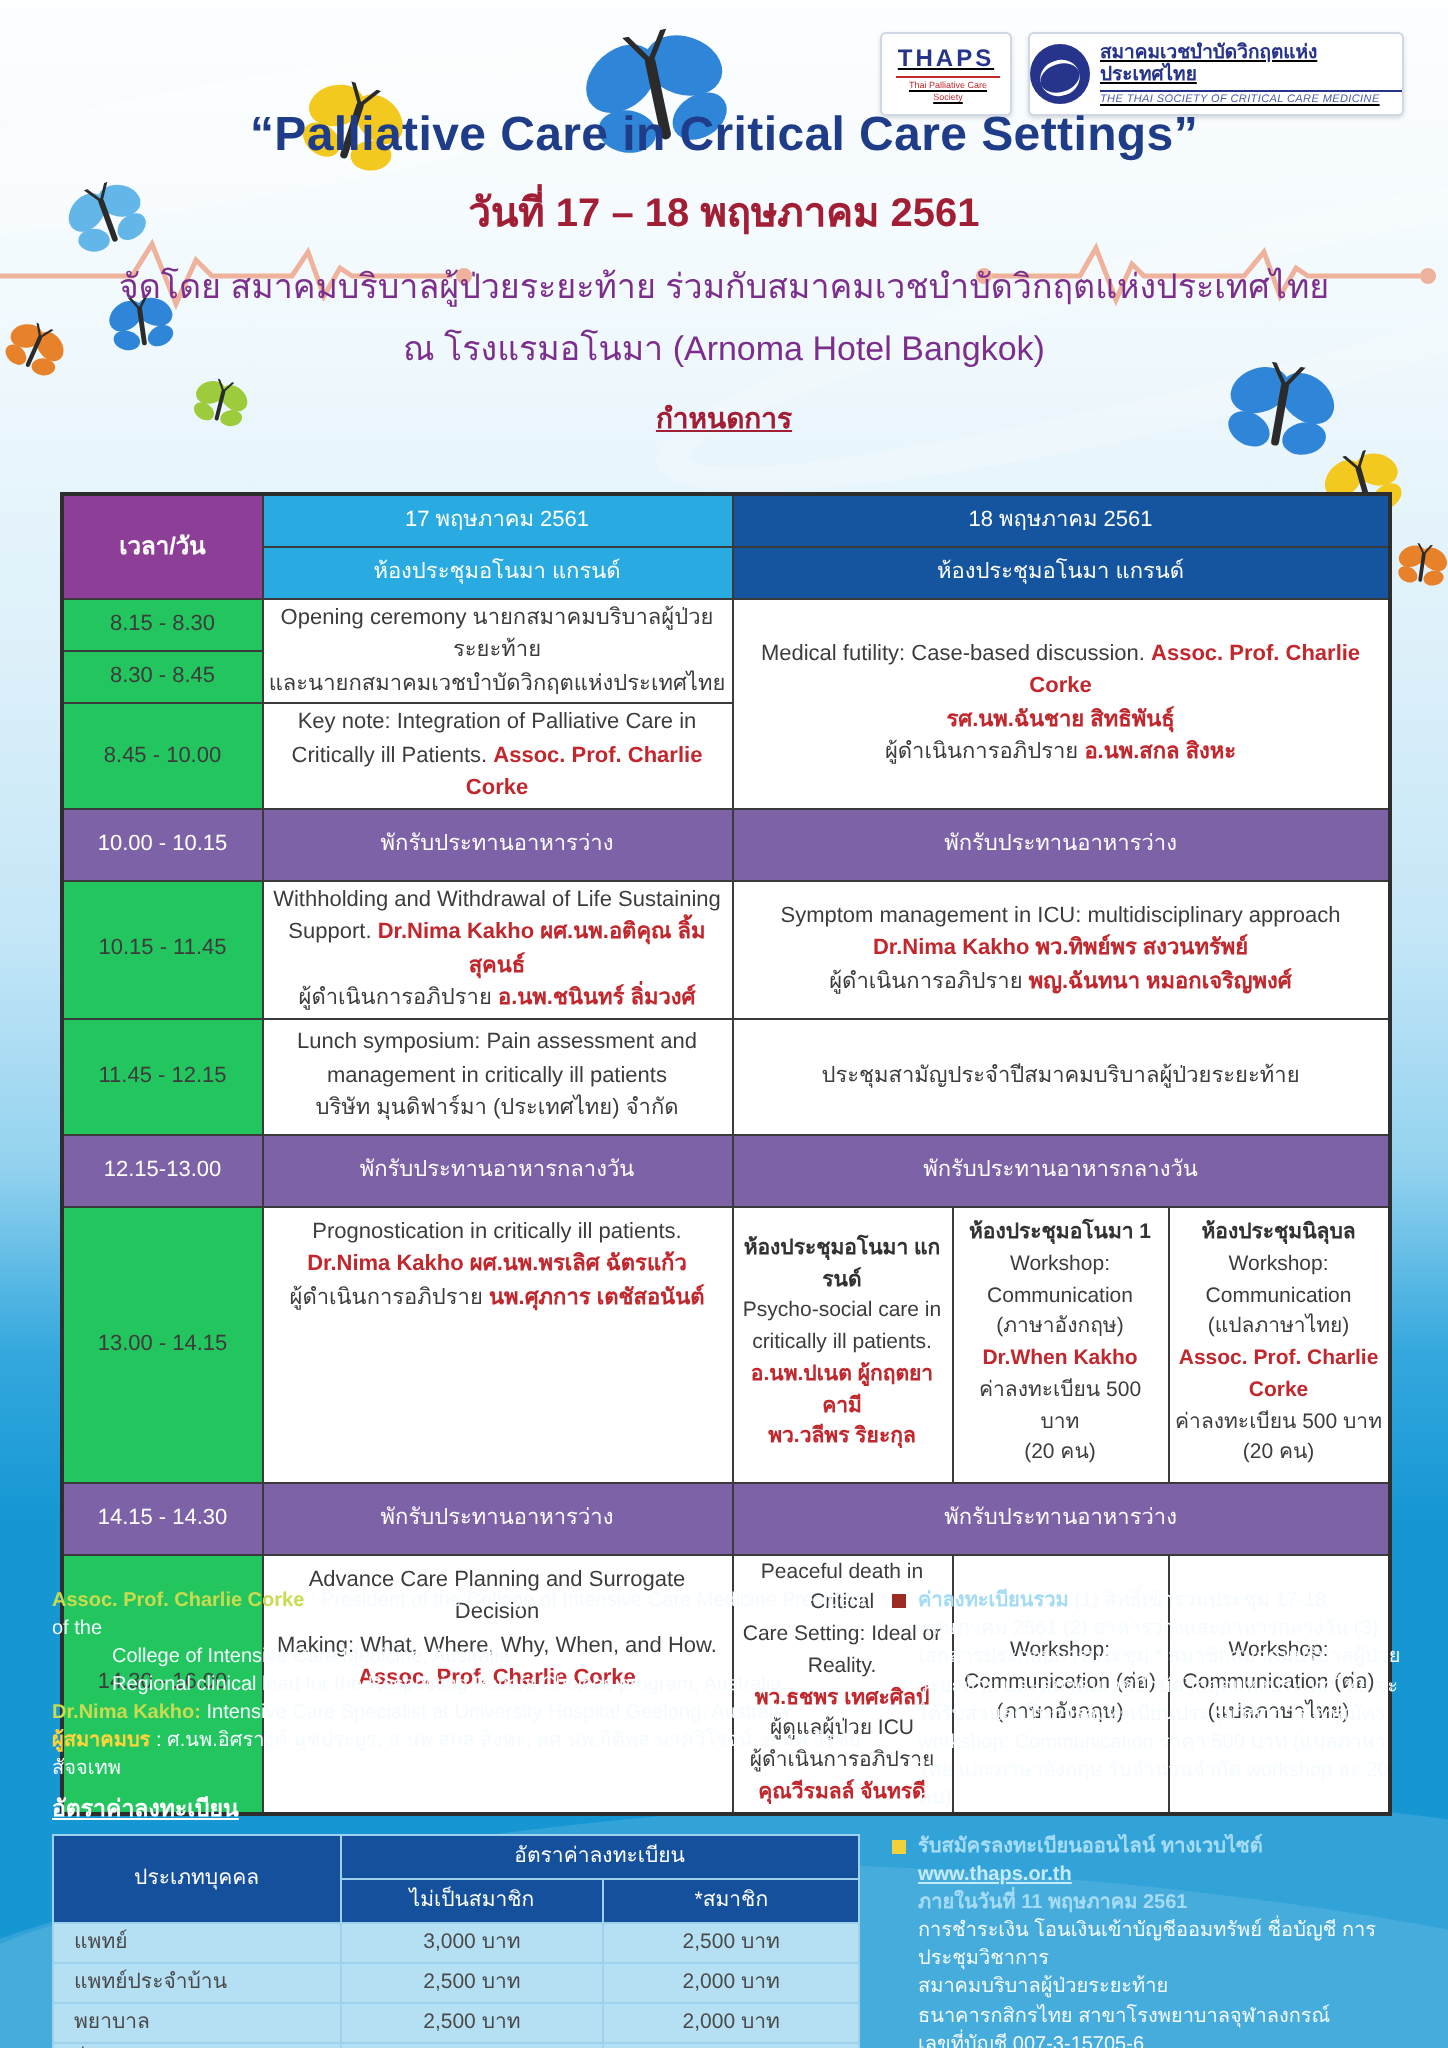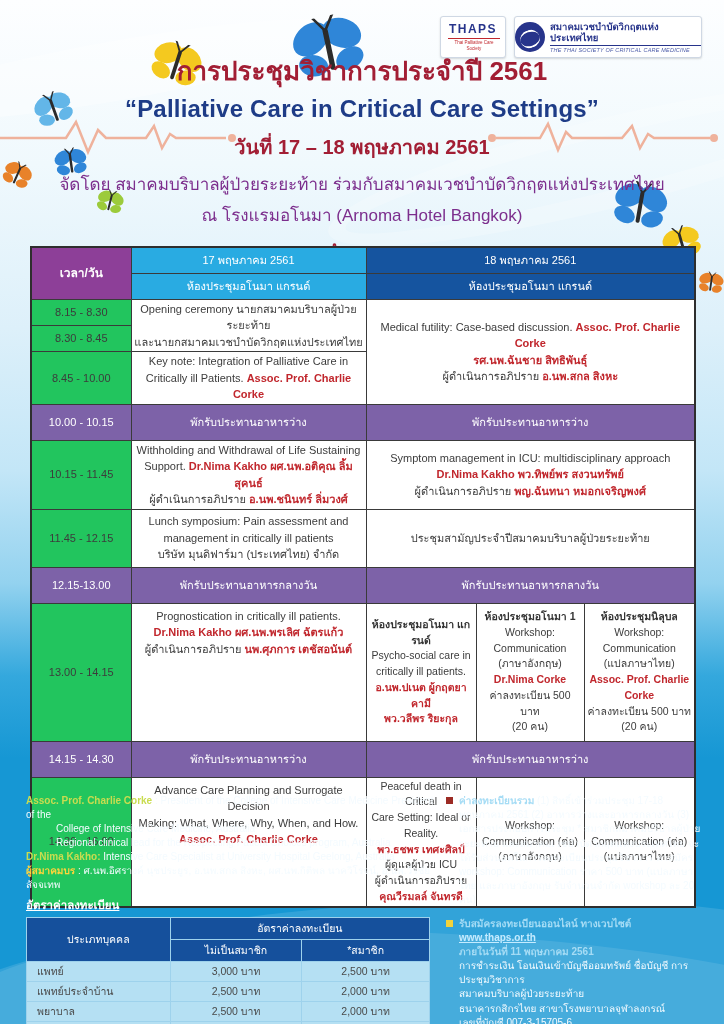--- a/index.html
+++ b/index.html
@@ -6,21 +6,21 @@
   body { width:724px; font-family:"Liberation Sans","DejaVu Sans",sans-serif; }
   .page { position:relative; width:724px; height:1024px; overflow:hidden;
     background:linear-gradient(180deg,#fdfeff 0%,#f0f9fd 16%,#ddf0fa 32%,#c3e6f7 46%,#93d2ef 57%,#34a8dd 66%,#1697d4 74%,#1697d4 100%); }
   .streak { position:absolute; background:rgba(255,255,255,0.28); border-radius:50%; pointer-events:none; }
   .s1 { width:560px; height:90px; top:120px; left:320px; transform:rotate(-14deg); border:18px solid rgba(255,255,255,0.22); background:transparent; }
   .s2 { width:480px; height:60px; top:40px; left:-120px; transform:rotate(-10deg); background:rgba(255,255,255,0.35); }
   .wave1 { position:absolute; bottom:-70px; left:-90px; width:950px; height:190px; background:rgba(255,255,255,0.12); border-radius:100% 100% 0 0; transform:rotate(-4deg); }
   .wave2 { position:absolute; bottom:-110px; left:-40px; width:980px; height:200px; background:rgba(255,255,255,0.10); border-radius:100% 100% 0 0; transform:rotate(3deg); }
 
   
-  .logos { position:absolute; top:16px; right:22px; display:flex; gap:8px; }
+  .logos { position:absolute; top:16px; right:22px; display:flex; gap:8px;text-decoration:underline; }
   .thaps-box { width:66px; height:42px; background:#fff; border:1px solid #cfd8e4; border-radius:3px; text-align:center; padding-top:5px; box-shadow:0 1px 2px rgba(0,0,0,0.15); }
   .thaps-acronym { font-size:12px; font-weight:bold; color:#27348b; letter-spacing:1.5px; }
   .thaps-tagline { font-size:4.5px; color:#c1272d; line-height:1.3; margin-top:2px; border-top:1px solid #c1272d; width:52px; margin-left:7px; padding-top:1px; }
   .tsccm-box { width:188px; height:42px; background:#fff; border:1px solid #cfd8e4; border-radius:3px; display:flex; align-items:center; padding:3px 0; gap:5px; box-shadow:0 1px 2px rgba(0,0,0,0.15); }
   .tsccm-emblem { width:30px; height:30px; border-radius:50%; background:#27348b; position:relative; flex-shrink:0; }
   .tsccm-emblem:after { content:""; position:absolute; left:5px; top:8px; width:20px; height:14px;
     border-top:2px solid #fff; border-bottom:2px solid #fff; border-radius:50%; transform:rotate(-18deg); }
   .tsccm-text { display:flex; flex-direction:column; }
   .tsccm-thai { font-size:9.5px; font-weight:bold; color:#27348b; line-height:1.2; border-bottom:1px solid #27348b; padding-bottom:1px; }
   .tsccm-eng { font-size:5.5px; font-style:italic; color:#4a5aa8; margin-top:1.5px; letter-spacing:0.2px; }
@@ -144,21 +144,20 @@
       <div class="tsccm-emblem"></div>
       <div class="tsccm-text">
         <div class="tsccm-thai">สมาคมเวชบำบัดวิกฤตแห่งประเทศไทย</div>
         <div class="tsccm-eng">THE THAI SOCIETY OF CRITICAL CARE MEDICINE</div>
       </div>
     </div>
   </div>
 
   
   <div class="titles">
-    <div class="title-thai">การประชุมวิชาการประจำปี 2561</div>
     <div class="title-en">“Palliative Care in Critical Care Settings”</div>
     <div class="date-line">วันที่ 17 – 18 พฤษภาคม 2561</div>
     <div class="org-line">จัดโดย สมาคมบริบาลผู้ป่วยระยะท้าย ร่วมกับสมาคมเวชบำบัดวิกฤตแห่งประเทศไทย</div>
     <div class="venue-line">ณ โรงแรมอโนมา (Arnoma Hotel Bangkok)</div>
     <div class="agenda">กำหนดการ</div>
   </div>
 
   
   <div class="sched-wrap">
     <table class="sched">
@@ -245,21 +244,21 @@
           <div>Psycho-social care in</div>
           <div>critically ill patients.</div>
           <div class="red">อ.นพ.ปเนต ผู้กฤตยาคามี</div>
           <div class="red">พว.วลีพร ริยะกุล</div>
         </td>
         <td class="sub">
           <div class="room">ห้องประชุมอโนมา 1</div>
           <div>Workshop:</div>
           <div>Communication</div>
           <div>(ภาษาอังกฤษ)</div>
-          <div class="red">Dr.Nima Corke</div>
+          <div class="red">Dr.When Kakho</div>
           <div>ค่าลงทะเบียน 500 บาท</div>
           <div>(20 คน)</div>
         </td>
         <td class="sub">
           <div class="room">ห้องประชุมนิลุบล</div>
           <div>Workshop:</div>
           <div>Communication</div>
           <div>(แปลภาษาไทย)</div>
           <div class="red">Assoc. Prof. Charlie Corke</div>
           <div>ค่าลงทะเบียน 500 บาท</div>

